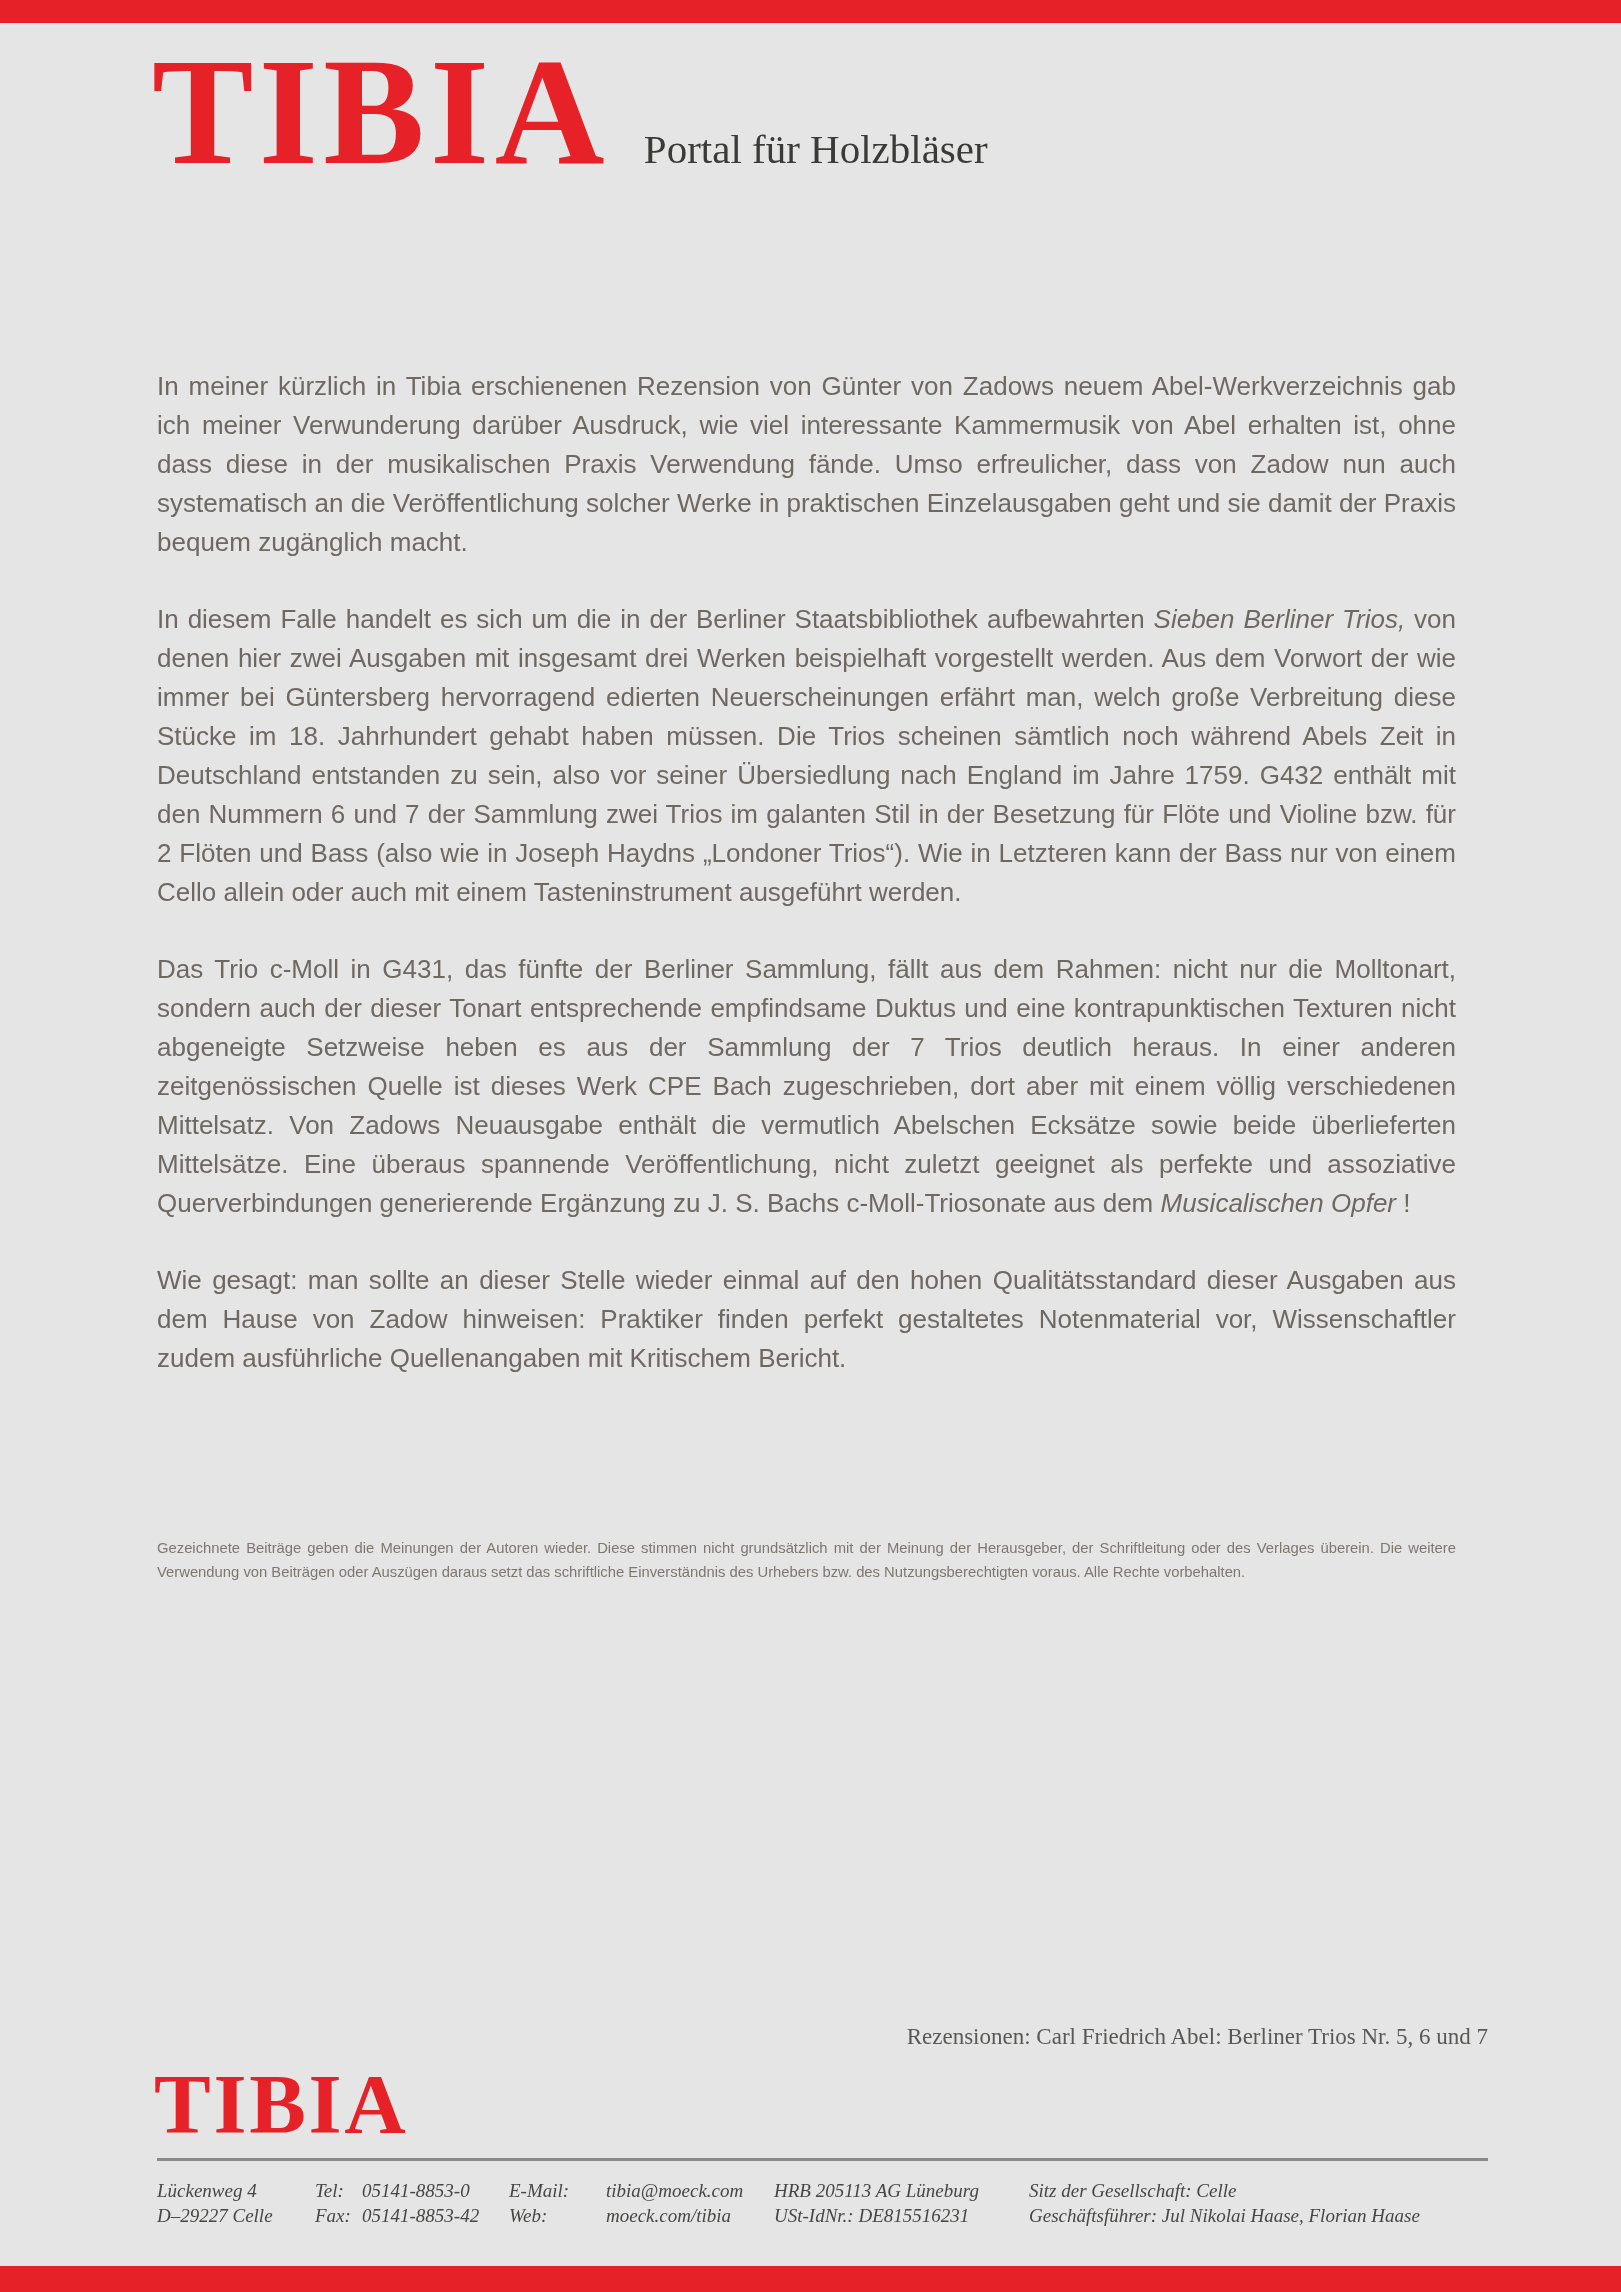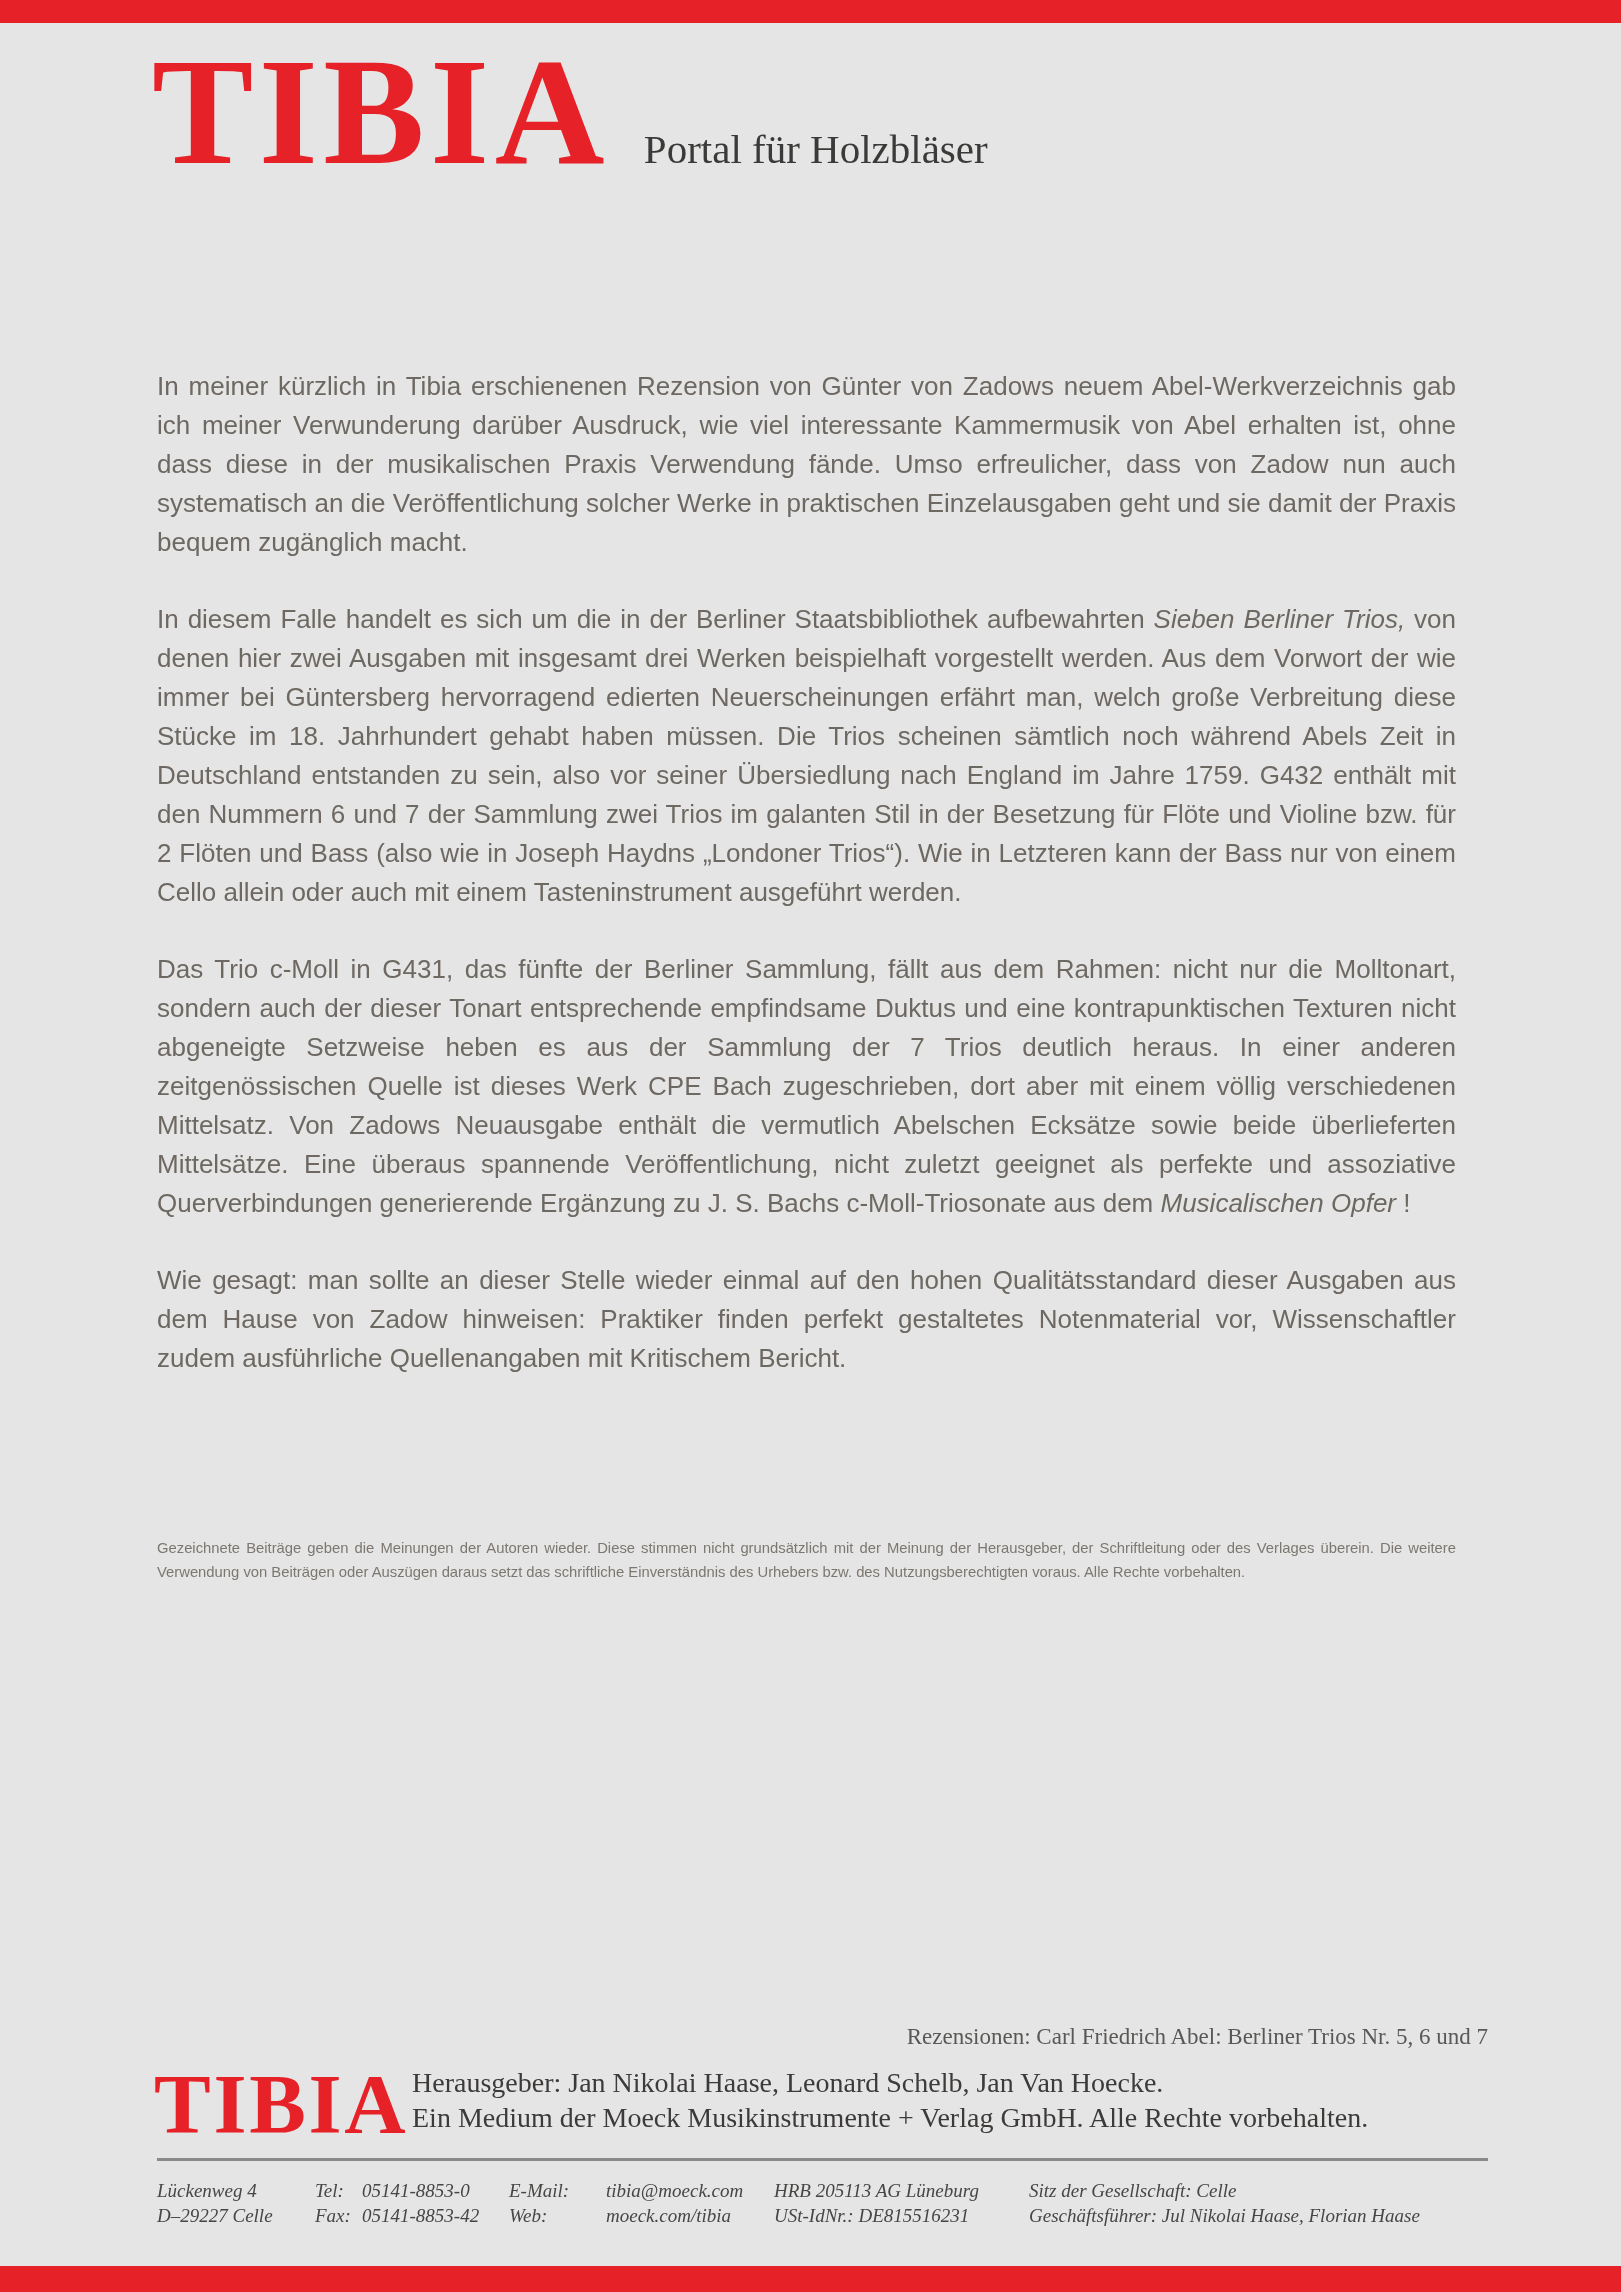--- a/index.html
+++ b/index.html
@@ -116,24 +116,20 @@
     <p><span>Das Trio c-Moll in G431, das fünfte der Berliner Sammlung, fällt aus dem Rahmen: nicht nur die Molltonart, sondern auch der dieser Tonart entsprechende empfindsame Duktus und eine kontrapunktischen Texturen nicht abgeneigte Setzweise heben es aus der Sammlung der 7 Trios deutlich heraus. In einer anderen zeitgenössischen Quelle ist dieses Werk CPE Bach zugeschrieben, dort aber mit einem völlig verschiedenen Mittelsatz.  Von Zadows Neuausgabe enthält die vermutlich Abelschen Ecksätze sowie beide überlieferten Mittelsätze. Eine überaus spannende Veröffentlichung, nicht zuletzt geeignet als perfekte und assoziative Querverbindungen generierende Ergänzung zu J. S. Bachs c-Moll-Triosonate aus dem </span><span class="it">Musicalischen Opfer</span><span> !</span></p>
     <p>Wie gesagt: man sollte an dieser Stelle wieder einmal auf den hohen Qualitätsstandard dieser Ausgaben aus dem Hause von Zadow hinweisen: Praktiker finden perfekt gestaltetes Notenmaterial vor, Wissenschaftler zudem ausführliche Quellenangaben mit Kritischem Bericht.</p>
   </main>
 
   <div class="fineprint">Gezeichnete Beiträge geben die Meinungen der Autoren wieder. Diese stimmen nicht grundsätzlich mit der Meinung der Herausgeber, der Schriftleitung oder des Verlages überein. Die weitere Verwendung von Beiträgen oder Auszügen daraus setzt das schriftliche Einverständnis des Urhebers bzw. des Nutzungsberechtigten voraus. Alle Rechte vorbehalten.</div>
 
   <div class="review-ref">Rezensionen: Carl Friedrich Abel: Berliner Trios Nr. 5, 6 und 7</div>
 
   <div class="footer-logo">TIBIA</div>
 
-  <div class="publisher">
-    <div>Herausgeber: Jan Nikolai Haase, Leonard Schelb, Jan Van Hoecke.</div>
-    <div>Ein Medium der Moeck Musikinstrumente + Verlag GmbH. Alle Rechte vorbehalten.</div>
-  </div>
 
   <div class="separator"></div>
 
   <div class="contact">
     <div>
       <div>Lückenweg 4</div>
       <div>D–29227 Celle</div>
     </div>
     <div>
       <div><span class="lbl-s">Tel:</span><span>05141-8853-0</span></div>

